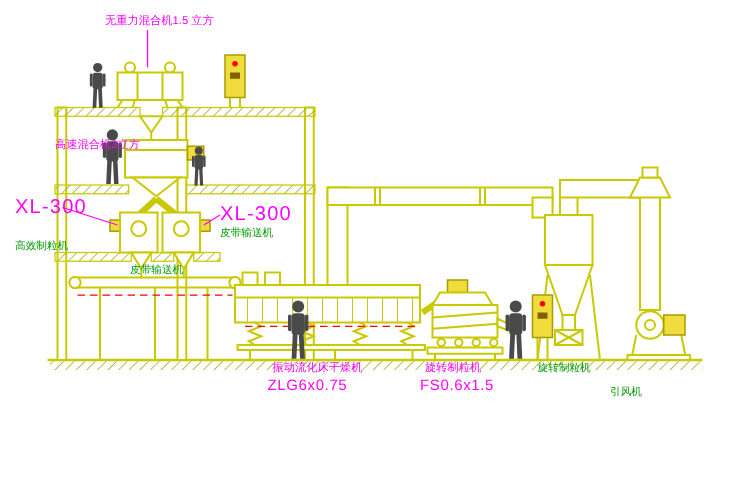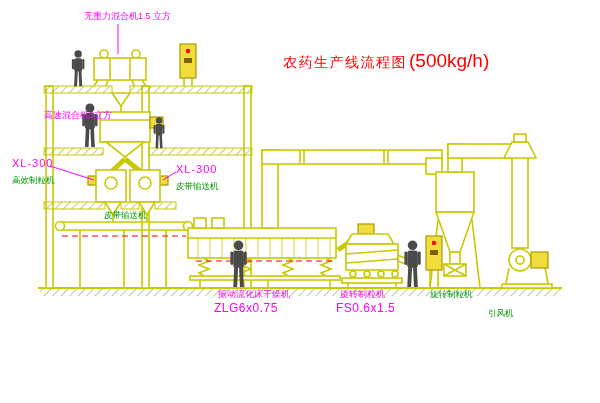--- a/index.html
+++ b/index.html
@@ -15,21 +15,21 @@
   .hat{stroke:#c9c900;stroke-width:1;fill:url(#hatch);}
   .red-dash{stroke:#ff0000;stroke-width:1;stroke-dasharray:6 4;fill:none;}
   .mg {stroke:#ff00ff;stroke-width:1;fill:none;}
   .fig{fill:#4a4a4a;stroke:none;}
   
   .lbl{position:absolute;white-space:nowrap;line-height:1;}
   .magenta{color:#ff00ff;}
   .green{color:#009900;}
   .s8 {font-size:8.5px;}
   .s9 {font-size:9px;}
-  .s12{font-size:11px;letter-spacing:1px;text-align:right;}
+  .s12{font-size:16px;letter-spacing:1px;text-align:right;}
   .s13{font-size:12px;letter-spacing:.5px;}
   .title{position:absolute;left:283px;top:50px;color:#ff0000;display:flex;align-items:baseline;gap:2px;}
   .title .cn {font-size:14px;letter-spacing:1.5px;}
   .title .cap{font-size:19px;}
 </style>
 </head>
 <body>
 
 <div id="canvas">
 
@@ -218,29 +218,25 @@
       <use href="#person" class="fig" transform="translate(402,240) scale(0.48)"></use>
     </g>
 
     <g>
       <line class="mg" x1="118" y1="24" x2="118" y2="54"></line>
       <line class="mg" x1="50" y1="166" x2="94" y2="180"></line>
       <line class="mg" x1="176" y1="172" x2="163" y2="180"></line>
     </g>
   </svg>
 
-  <div class="title">
-    <span class="cn">农药生产线流程图</span>
-    <span class="cap">(500kg/h)</span>
-  </div>
 
   <span class="lbl magenta s9" style="left:84px;top:12px">无重力混合机1.5 立方</span>
   <span class="lbl magenta s9" style="left:44px;top:111px">高速混合机3立方</span>
   <span class="lbl magenta s12" style="left:12px;top:158px">XL-300</span>
-  <span class="lbl green s8" style="left:12px;top:176px">高效制粒机</span>
+  <span class="lbl green s8" style="left:12px;top:192px">高效制粒机</span>
   <span class="lbl magenta s12" style="left:176px;top:164px">XL-300</span>
   <span class="lbl green s8" style="left:176px;top:182px">皮带输送机</span>
   <span class="lbl green s8" style="left:104px;top:211px">皮带输送机</span>
   <span class="lbl magenta s9" style="left:218px;top:290px">振动流化床干燥机</span>
   <span class="lbl magenta s13" style="left:214px;top:302px">ZLG6x0.75</span>
   <span class="lbl magenta s9" style="left:340px;top:290px">旋转制粒机</span>
   <span class="lbl magenta s13" style="left:336px;top:302px">FS0.6x1.5</span>
   <span class="lbl green s8" style="left:430px;top:290px">旋转制粒机</span>
   <span class="lbl green s8" style="left:488px;top:309px">引风机</span>
 

